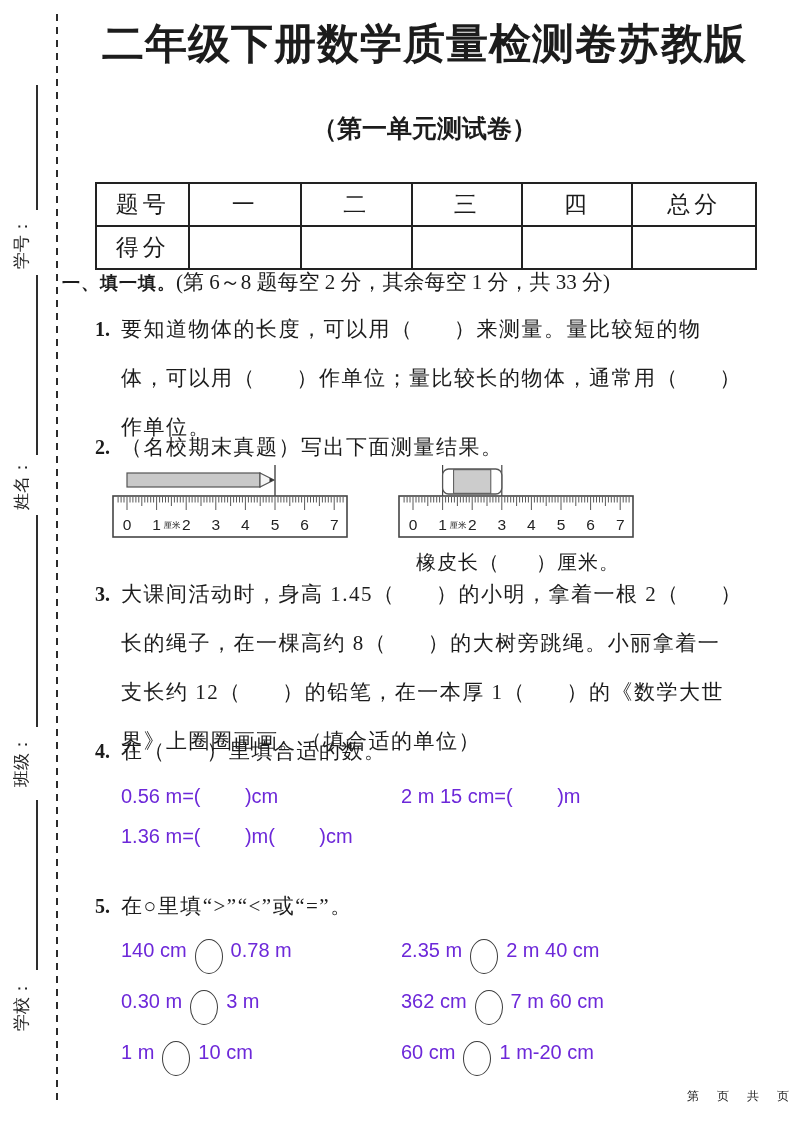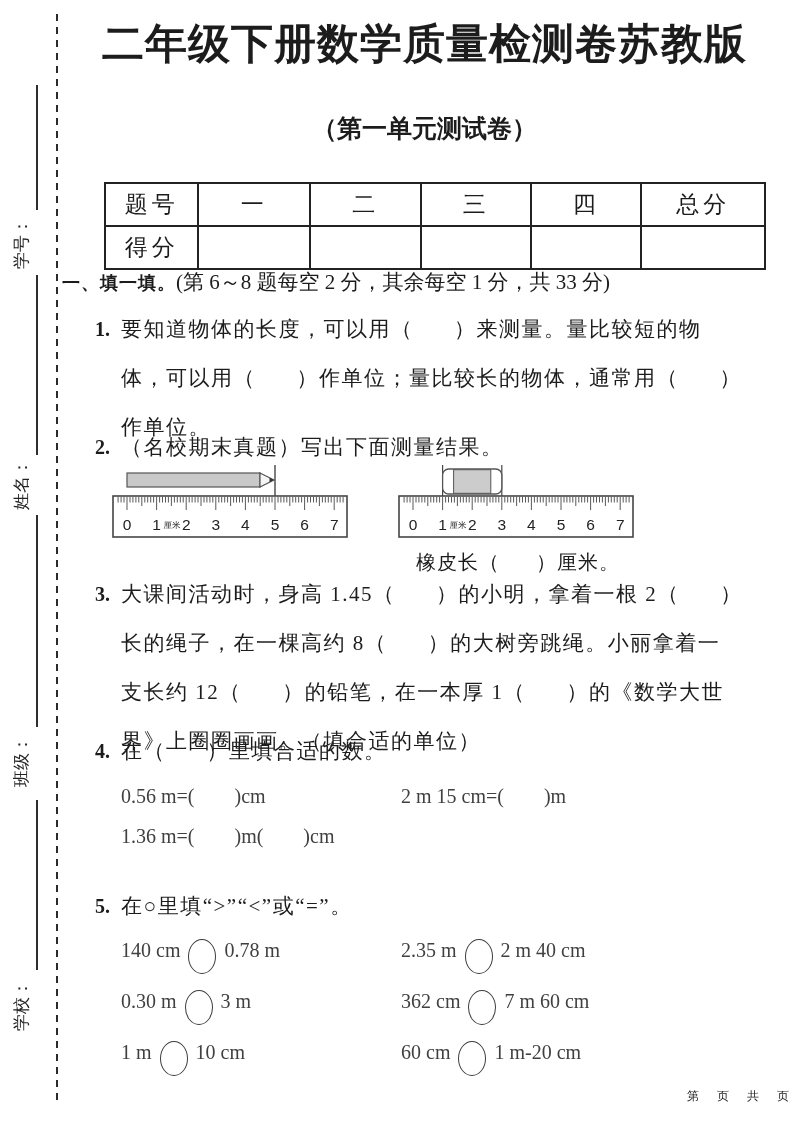--- a/index.html
+++ b/index.html
@@ -15,21 +15,21 @@
   .v-label{position:absolute;left:-9px;width:60px;text-align:center;
     transform:rotate(-90deg);font-size:17px;color:#222;white-space:pre;}
   
   .title{position:absolute;top:16px;left:62px;right:6px;text-align:center;
     font-size:42px;font-weight:bold;font-family:"Liberation Sans","DejaVu Sans",sans-serif;letter-spacing:1px;}
   .subtitle{position:absolute;top:84px;left:62px;right:6px;text-align:center;
     font-size:25px;font-weight:bold;font-family:"Liberation Sans","DejaVu Sans",sans-serif;margin-top:28px;}
   .meta{position:absolute;top:153px;right:36px;font-size:19px;font-weight:600;
     font-family:"Liberation Sans","DejaVu Sans",sans-serif;white-space:pre;}
   
-  .score-table{position:absolute;top:182px;left:104px;width:662px;border-collapse:collapse;}
+  .score-table{position:absolute;top:182px;left:95px;width:662px;border-collapse:collapse;}
   .score-table td{border:2.4px solid #222;text-align:center;font-size:23px;
     height:41px;padding:0;letter-spacing:4px;}
   
   .sec-head{position:absolute;top:268px;left:62px;font-size:21px;white-space:pre;}
   .sec-head b{font-size:18px;letter-spacing:1px;}
   .qblock{position:absolute;left:95px;width:660px;}
   .qnum{position:absolute;left:0;top:0;font-weight:bold;font-size:20px;line-height:49px;}
   .qbody{padding-left:26px;}
   .qline{font-size:21px;line-height:49px;letter-spacing:1.5px;white-space:pre;}
   .qhead{font-size:21px;line-height:30px;letter-spacing:1.5px;white-space:pre;}
@@ -37,21 +37,21 @@
   .diagram{position:absolute;width:240px;}
   .diagram .caption{text-align:center;font-size:20px;margin-top:6px;
     letter-spacing:1px;white-space:pre;}
   
   .pairrows{margin-top:10px;}
   .prow{display:flex;align-items:center;}
   .q4 .prow{height:40px;}
   .q5 .prow{height:51px;}
   .pleft{width:280px;flex-shrink:0;}
   .formula{font-size:20px;white-space:pre;
-    font-family:Liberation Serif, serif;color:#404040;}
+    font-family:Liberation Sans, sans-serif;color:#6d28d9;}
   .cmp{display:flex;align-items:flex-start;}
   .circle{display:inline-block;width:26px;height:33px;border:1.5px solid #3c3c3c;
     border-radius:50%;margin:0 8px;flex-shrink:0;background:#fff;}
   
   .footer{position:absolute;left:62px;right:0;top:1088px;text-align:right;
     font-size:12px;letter-spacing:4px;white-space:pre;color:#222;}
 </style>
 </head>
 <body>
 

